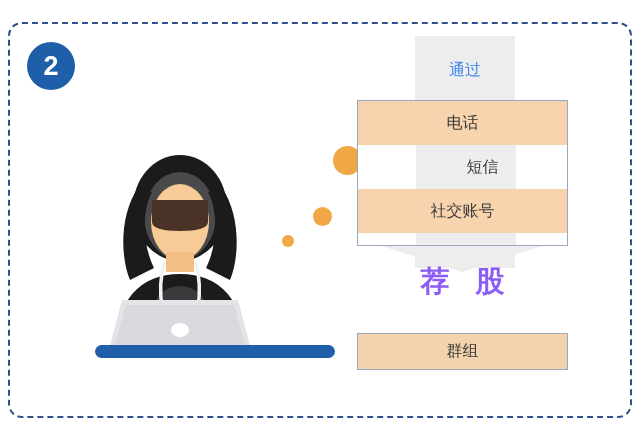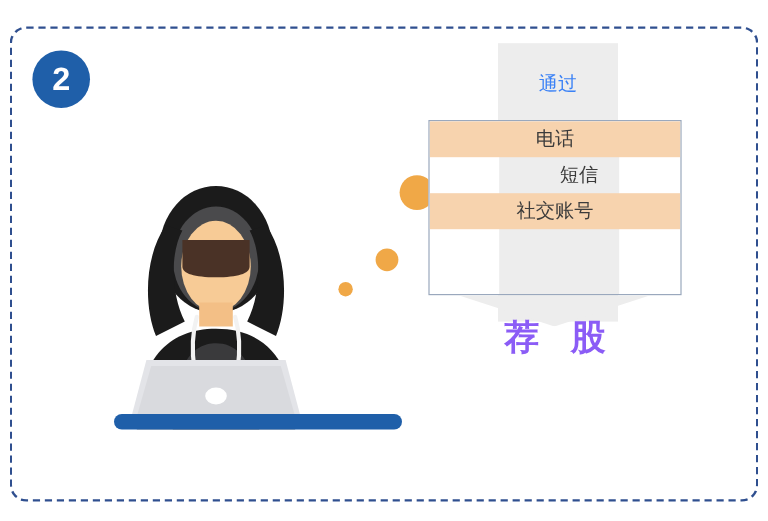--- a/index.html
+++ b/index.html
@@ -135,21 +135,21 @@
     left: 357px;
     top: 100px;
     width: 211px;
     height: 146px;
     border: 1px solid #9aa8bd;
     box-sizing: border-box;
     background: #ffffff;
     overflow: hidden;
   }
   .channel-row {
-    height: 30px;
+    height: 44px;
     display: flex;
     align-items: center;
     justify-content: center;
     font-size: 16px;
     color: #3b3b3b;
     font-family: "DejaVu Sans", sans-serif;
     box-sizing: border-box;
   }
   .channel-row.odd { background: #f7d3ae; }
   .channel-row.even { background: transparent; padding-left: 40px; }
@@ -274,14 +274,15 @@
       <div class="channel-row odd">电话</div>
       <div class="channel-row even">短信</div>
       <div class="channel-row odd">社交账号</div>
     </div>
   </div>
 
   <div class="grey-arrow"></div>
 
   <div class="red-text">荐 股</div>
 
+  <div class="group-box">群组</div>
 
 </div>
 
 </body></html>

